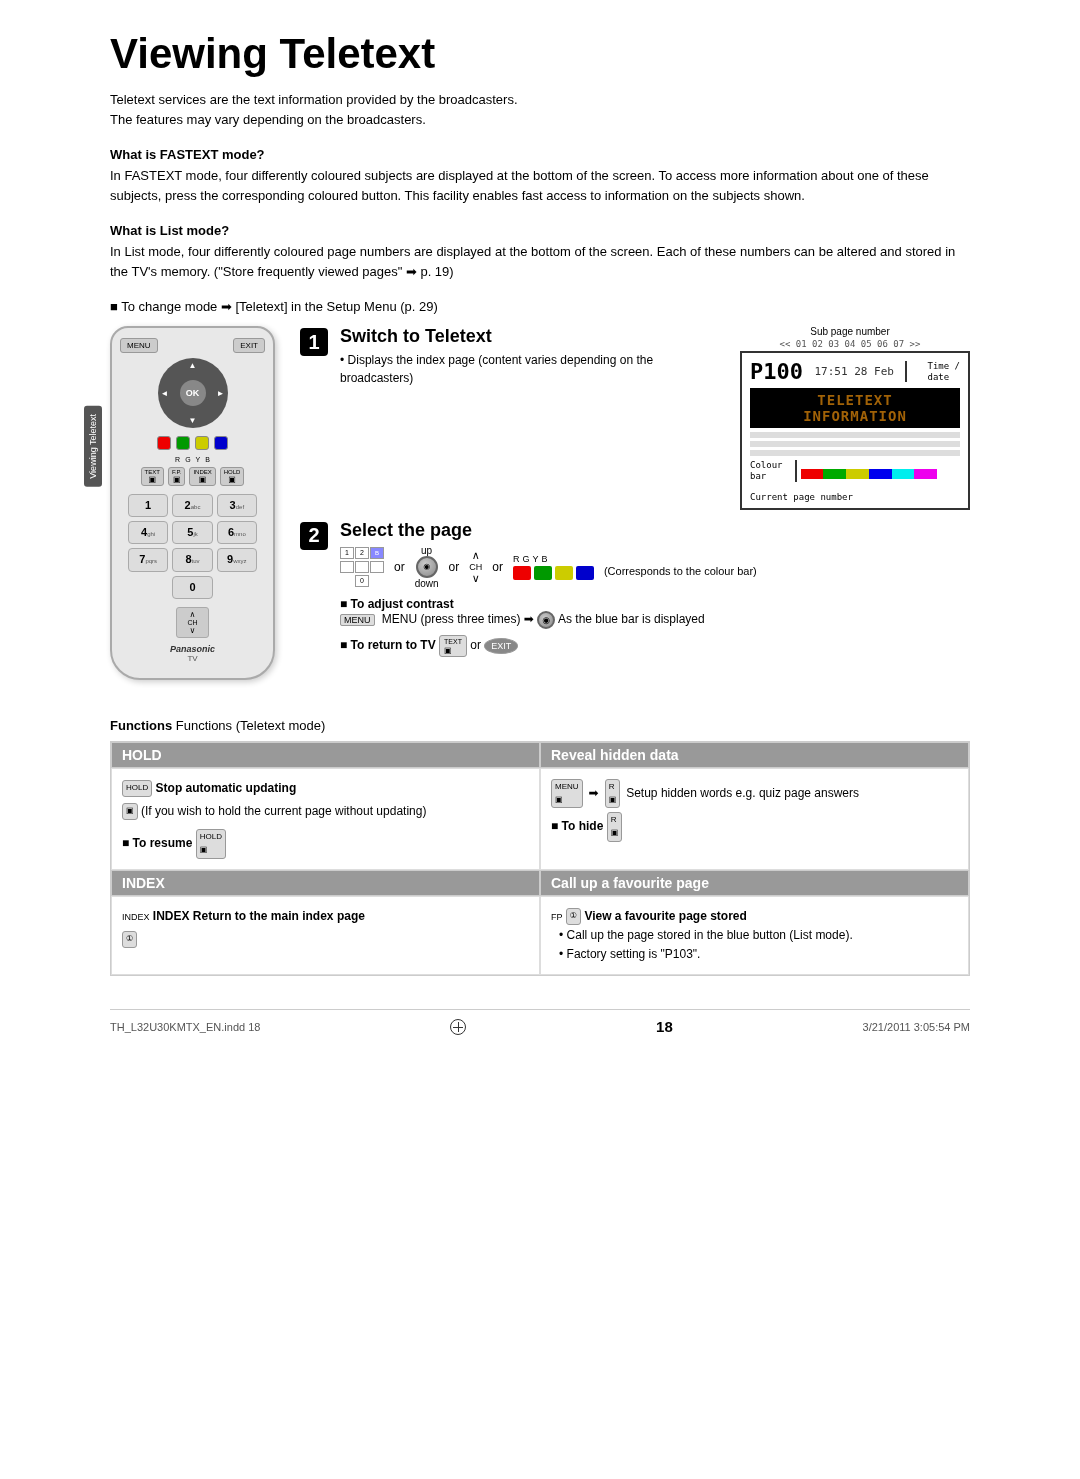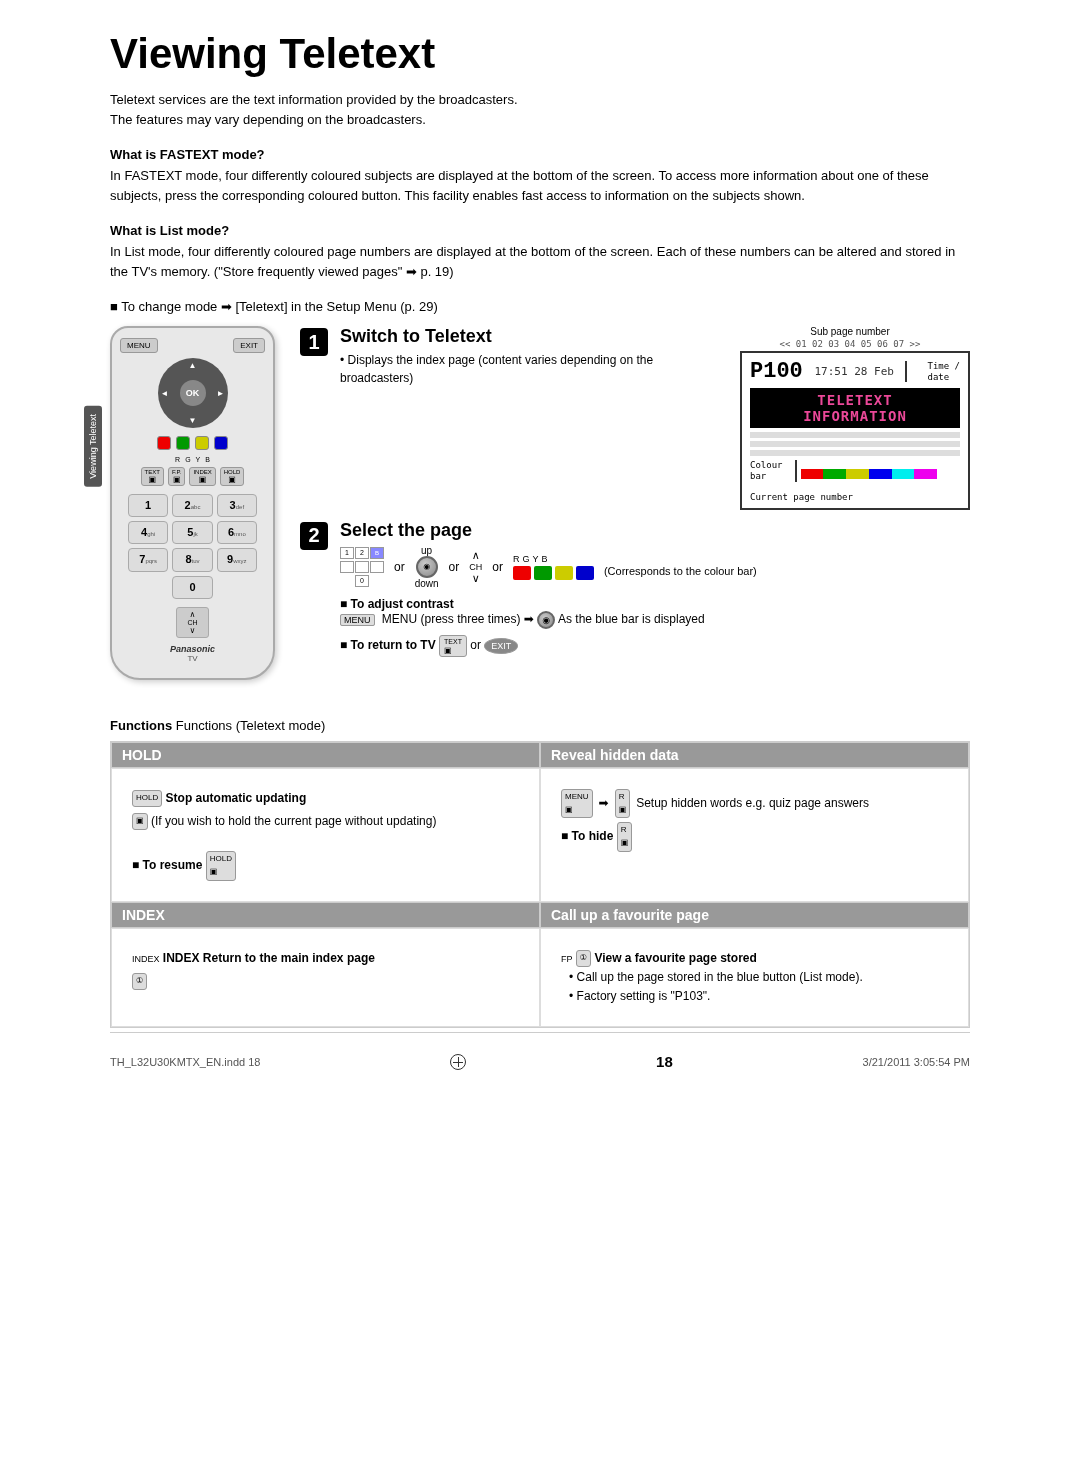--- a/index.html
+++ b/index.html
@@ -264,29 +264,28 @@
     .teletext-header-row {
       display: flex;
       justify-content: space-between;
       align-items: center;
       margin-bottom: 4px;
     }
     .teletext-p100 {
       font-size: 22px;
       font-weight: bold;
       color: #000;
-      font-family: Liberation Mono, monospace;
     }
     .teletext-time {
       font-size: 11px;
       color: #333;
     }
     .teletext-title-box {
       background: #000;
-      color: #ec4899;
+      color: #a16207;
       text-align: center;
       padding: 4px;
       font-size: 14px;
       font-weight: bold;
       letter-spacing: 1px;
     }
     .teletext-lines {
       margin-top: 4px;
     }
     .teletext-line {
@@ -369,42 +368,42 @@
     }
     .func-header {
       background: #999;
       color: #fff;
       font-size: 14px;
       font-weight: bold;
       padding: 4px 10px;
       border: 1px solid #ccc;
     }
     .func-body {
-      padding: 20px;
+      padding: 10px;
       border: 1px solid #ddd;
       font-size: 12px;
       line-height: 1.6;
     }
     .func-body b { font-weight: bold; }
     .func-body .small-icon {
       display: inline-block;
       border: 1px solid #999;
       border-radius: 3px;
       background: #ddd;
       font-size: 8px;
       padding: 1px 3px;
       vertical-align: middle;
     }
     
     .page-footer {
       display: flex;
       justify-content: space-between;
       align-items: center;
-      margin-top: 4px;
-      padding-top: 20px;
+      margin-top: 33px;
+      padding-top: 8px;
       border-top: 1px solid #ccc;
       font-size: 11px;
       color: #555;
     }
     .page-number {
       font-size: 15px;
       font-weight: bold;
       color: #000;
     }
     .crosshair-circle {
@@ -638,21 +637,21 @@
 
       <div class="func-header">HOLD</div>
 
       <div class="func-header">Reveal hidden data</div>
 
       <div class="func-body">
         <div style="margin-bottom:4px;">
           <span class="small-icon">HOLD</span>
           <b> Stop automatic updating</b>
         </div>
-        <div style="margin-bottom:20px;">
+        <div style="margin-bottom:8px;">
           <span class="small-icon">▣</span>
           <span>(If you wish to hold the current page without updating)</span>
         </div>
         <div>
           ■ <b>To resume</b>
           <span class="small-icon">HOLD<br>▣</span>
         </div>
       </div>
 
       <div class="func-body">

